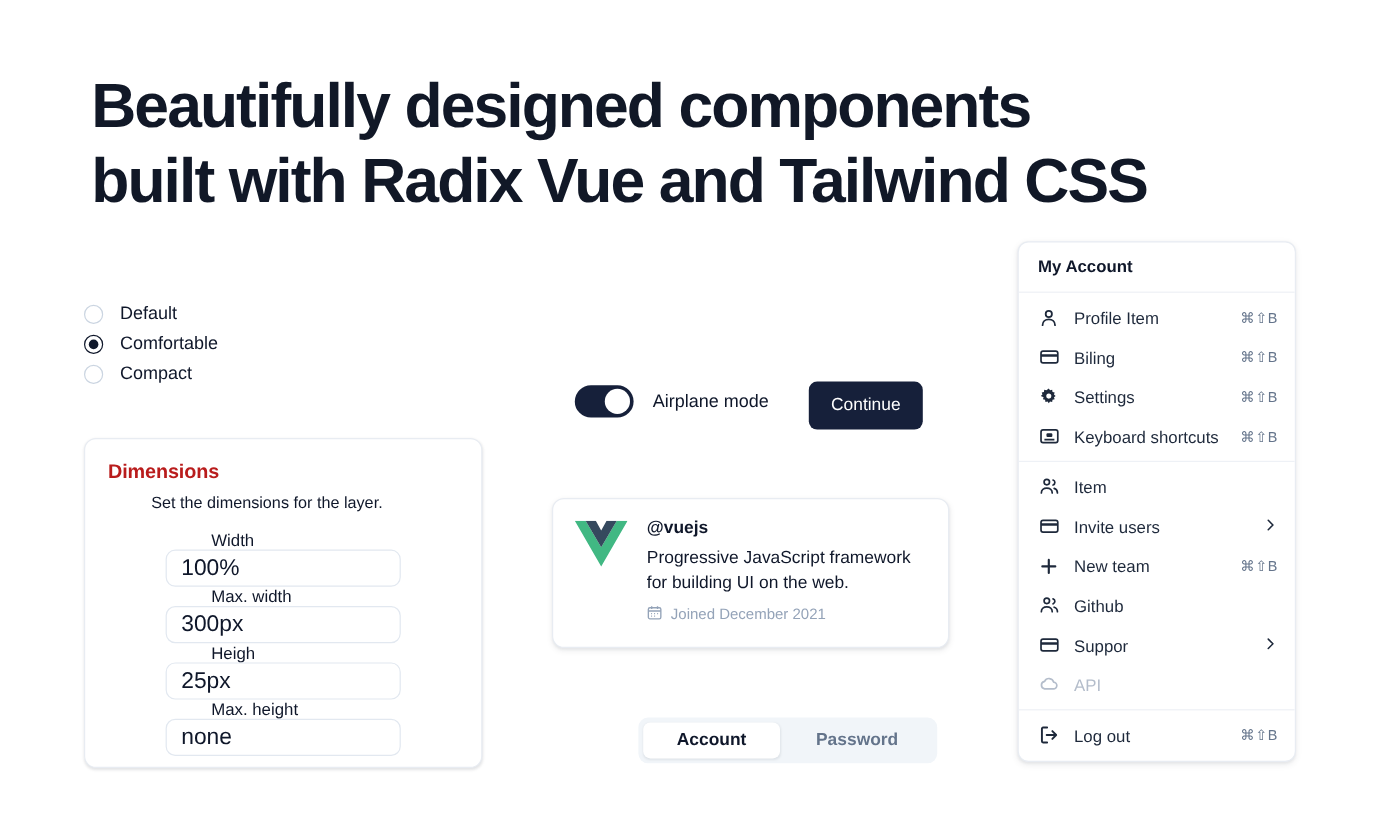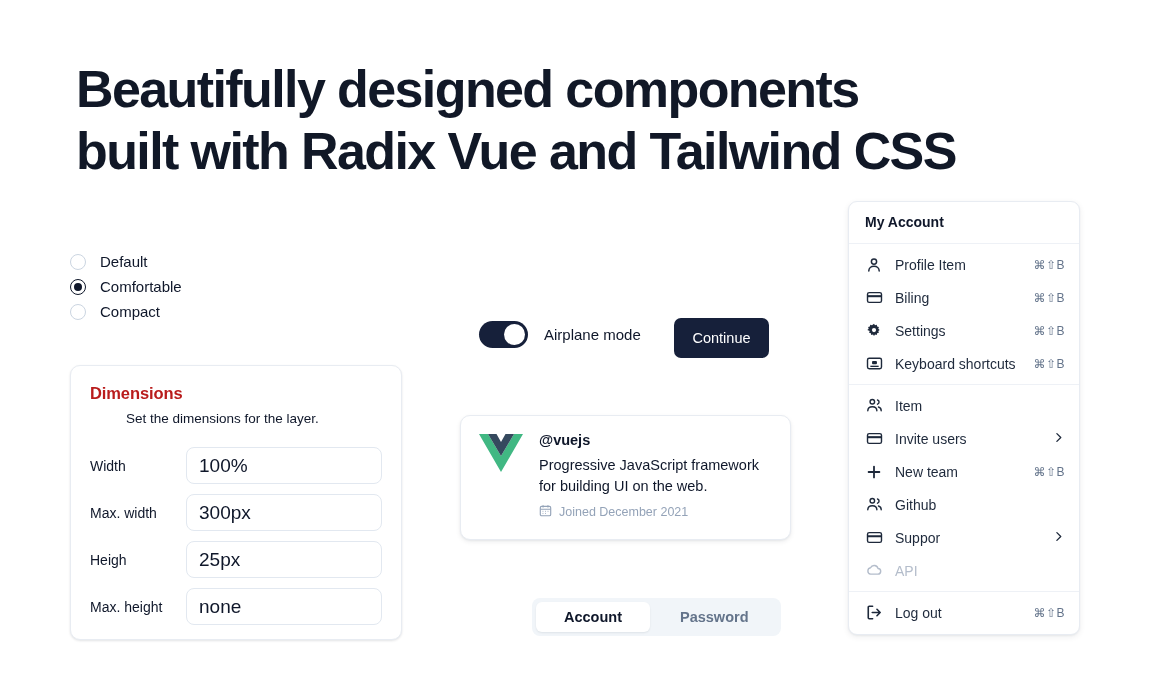--- a/index.html
+++ b/index.html
@@ -47,21 +47,21 @@
     width: 332px; height: 275px;
     background: #ffffff;
     border: 1px solid #e8ecf2;
     border-radius: 10px;
     box-shadow: 0 1px 3px rgba(15,23,42,.07), 0 1px 2px rgba(15,23,42,.05);
     padding: 18px 19px 0 19px;
   }
   .dim-title { font-size: 16.5px; font-weight: 600; color: #b91c1c; letter-spacing: -0.1px; }
   .dim-sub { margin-top: 8px; font-size: 13.5px; color: #0f172a; margin-left: 36px; }
   .dim-rows { margin-top: 16px; }
-  .dim-row { display: flex; align-items: center; height: 47px; }
+  .dim-row { display: flex; align-items: center; height: 47px; flex-direction: column; }
   .dim-label { width: 120px; font-size: 14px; color: #0f172a; }
   .dim-input {
     width: 196px; height: 37px;
     border: 1px solid #e2e8f0; border-radius: 8px;
     background: #fff; color: #0f172a;
     font-family: "Liberation Sans", sans-serif;
     font-size: 19px; padding: 0 12px;
     outline: none;
   }
 

